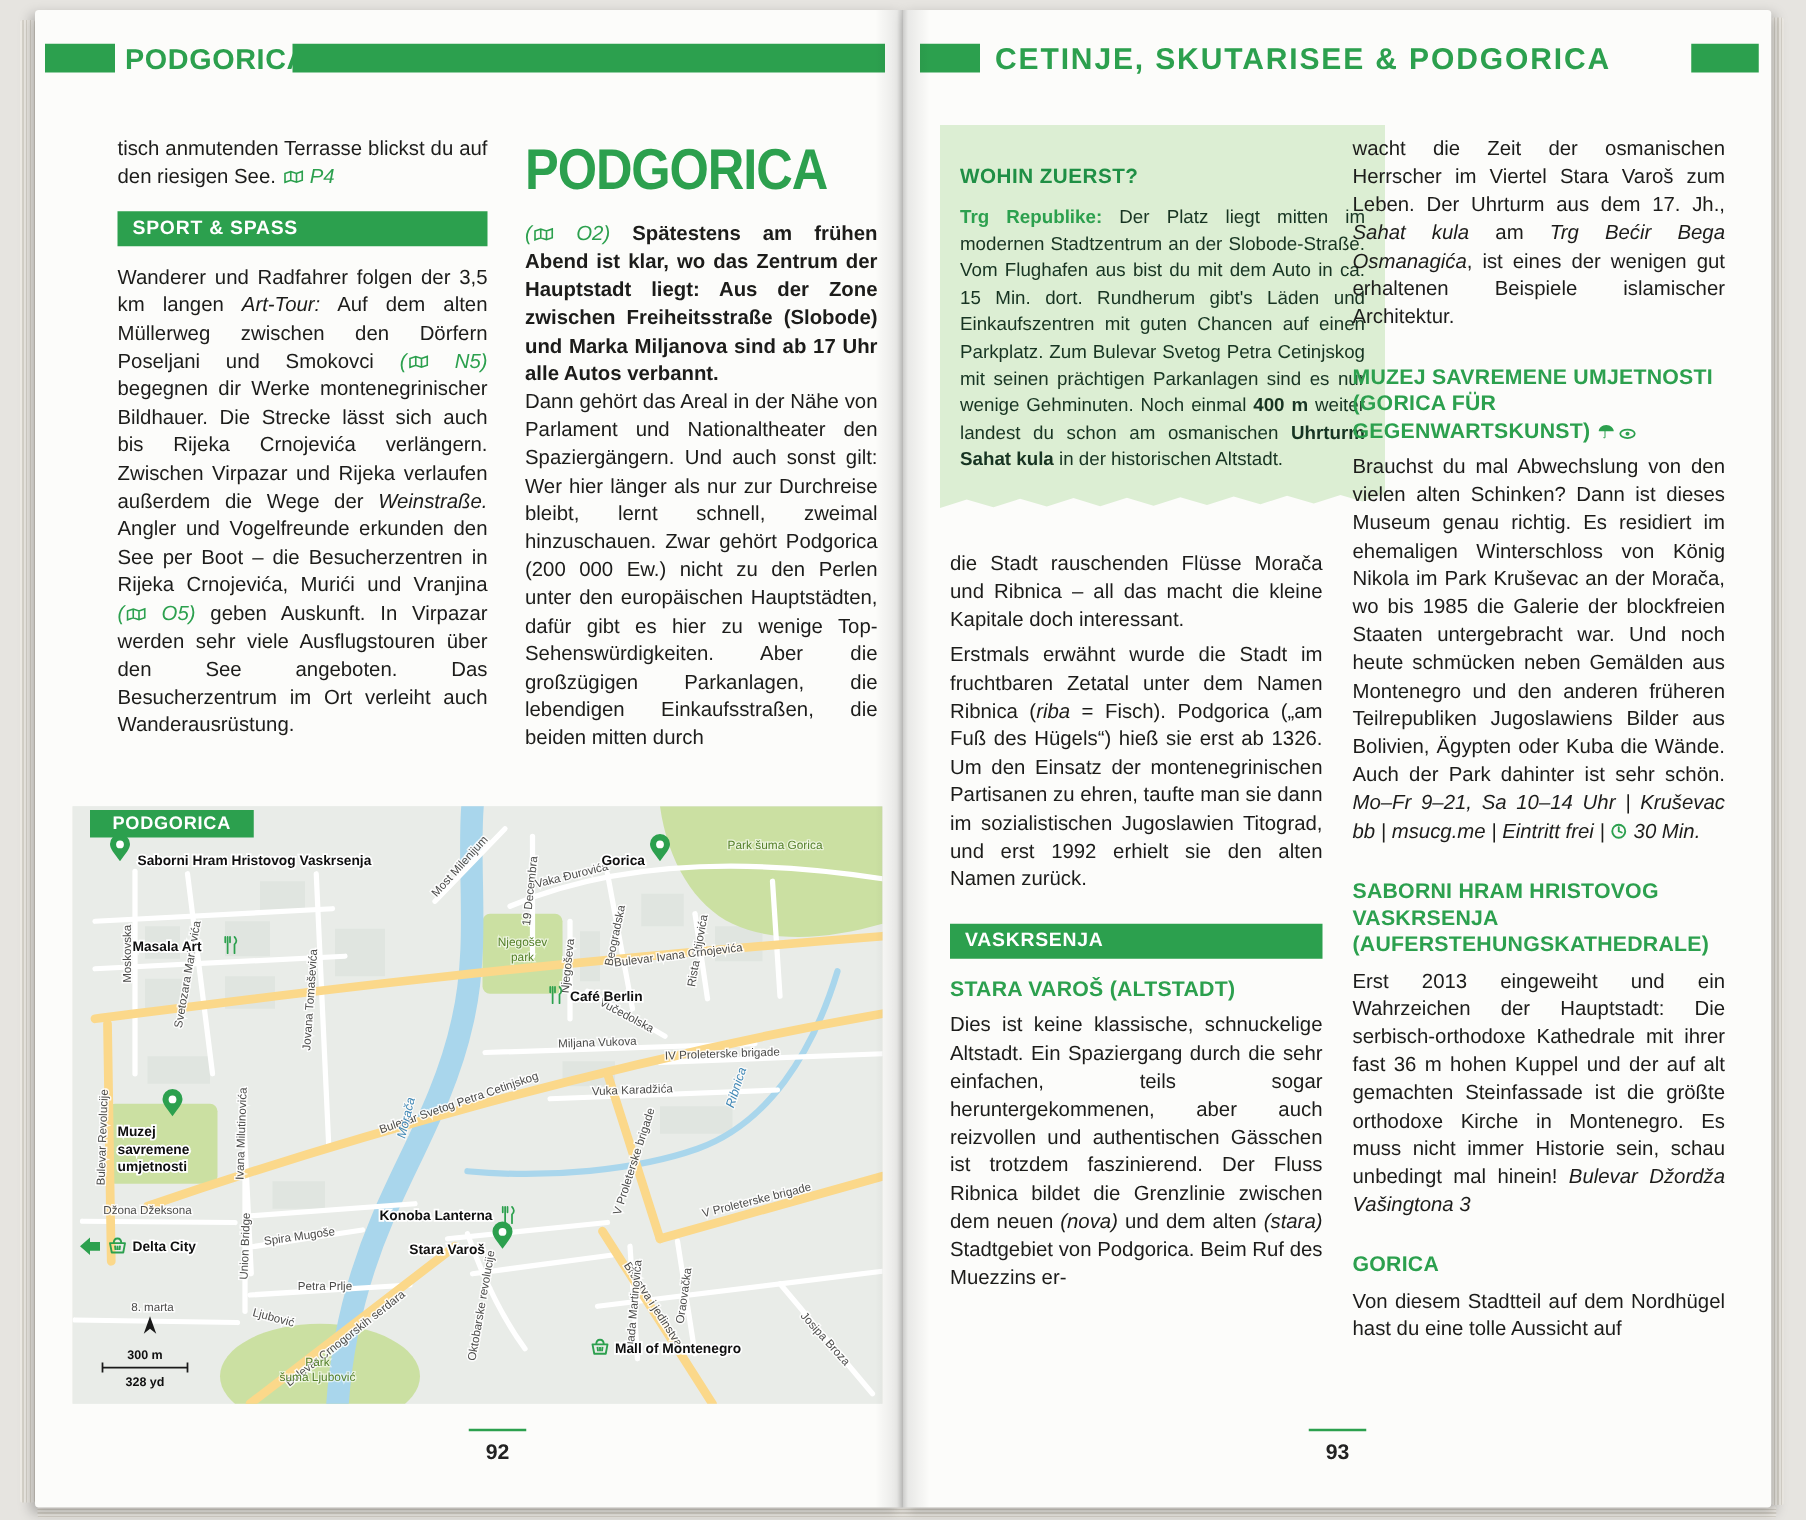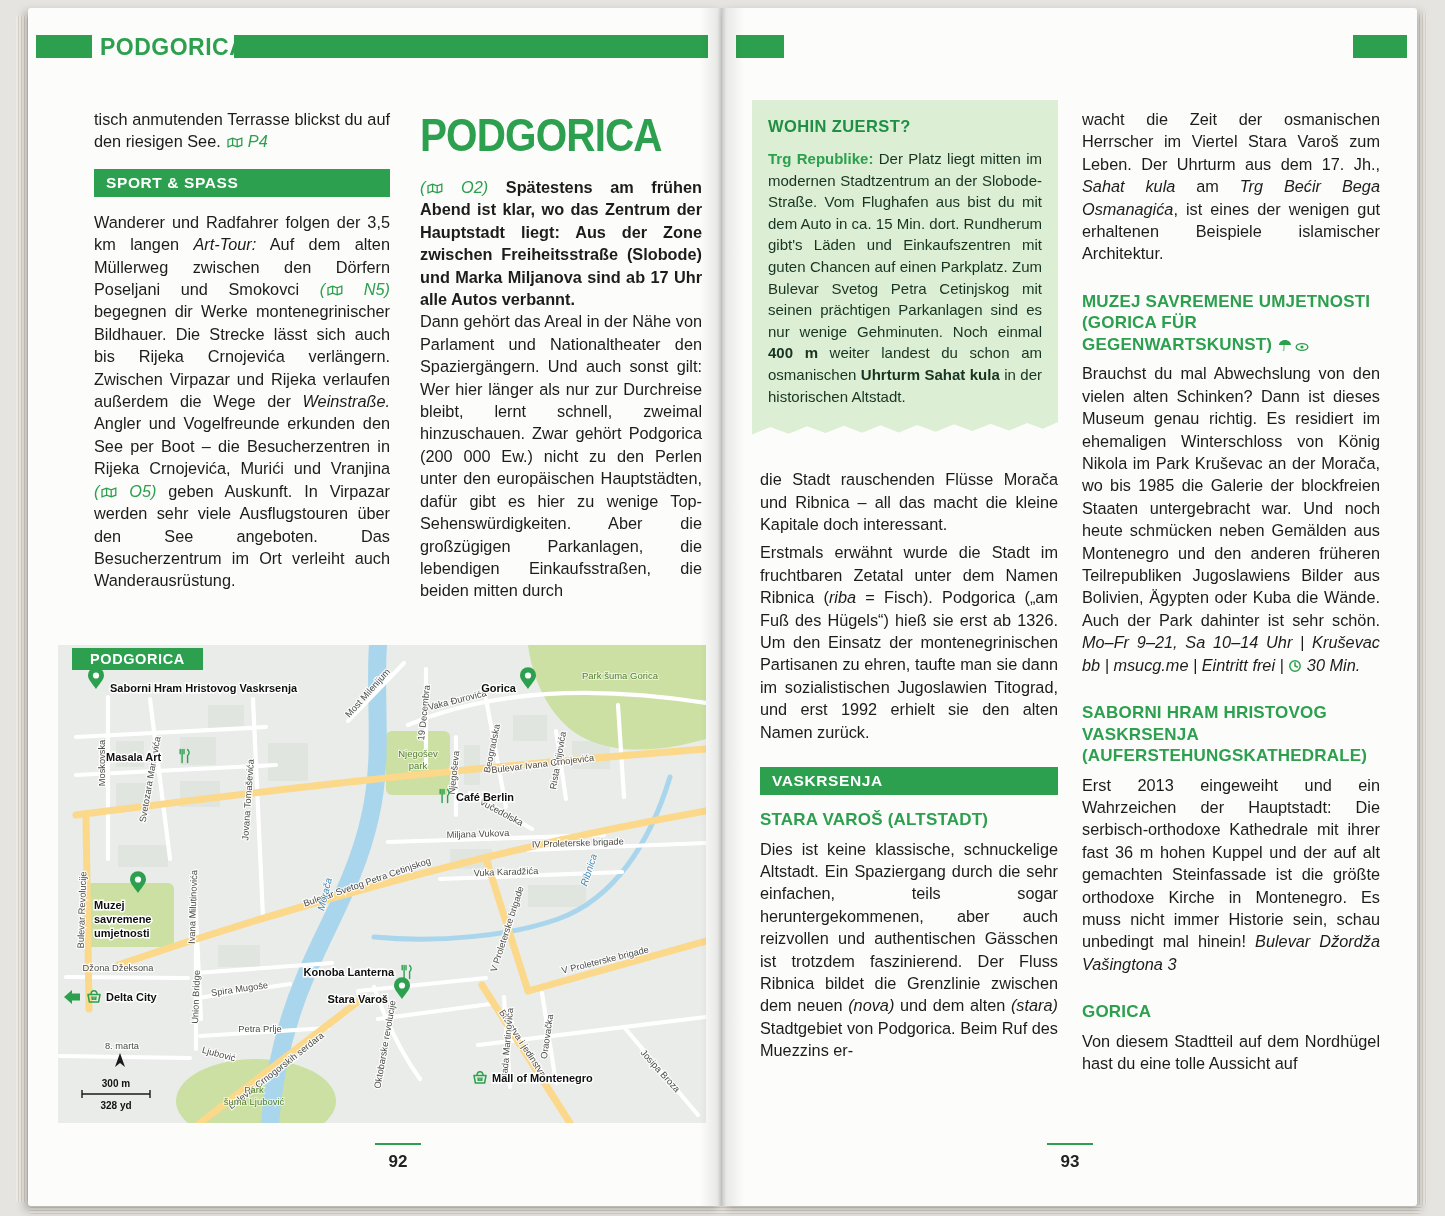--- a/index.html
+++ b/index.html
@@ -56,22 +56,22 @@
   .green-tab{background:var(--green);color:#fff;font-weight:bold;font-size:15.5px;letter-spacing:.6px;
     padding:5px 12px;margin:16px 0 14px;box-sizing:border-box;width:100%}
   .mt22{margin-top:24px}
   .city-title{color:var(--green);font-size:46px;font-weight:bold;letter-spacing:-1px;margin:0 0 14px;
     transform:scaleX(.88);transform-origin:left;white-space:nowrap}
   .gh{color:var(--green);font-weight:bold;font-size:17px;line-height:21.5px;margin:26px 0 7px;letter-spacing:.2px}
   .gh.first{margin-top:12px}
   .h-icons{white-space:nowrap;margin-left:6px}
   .h-icons svg{vertical-align:-2px;margin-right:3px}
   
-  .wohin{background:var(--boxbg);margin-left:-8px;width:306px;box-sizing:border-box;
-    padding:17px 16px 30px;filter:drop-shadow(0 2px 2px rgba(0,0,0,.22));
+  .wohin{background:var(--boxbg);margin-left:-8px;width:356px;box-sizing:border-box;
+    padding:32px 16px 30px;filter:drop-shadow(0 2px 2px rgba(0,0,0,.22));
     clip-path:polygon(0 0,100% 0,100% 95.5%,95% 97.5%,90% 95.8%,84% 98%,78% 96%,72% 98.2%,66% 96.2%,60% 98.4%,54% 96.4%,48% 98.6%,42% 96.5%,36% 98.7%,30% 96.6%,24% 98.8%,18% 96.8%,12% 99%,6% 97%,0% 99.2%)}
   .wohin h3{color:var(--green-dark);font-size:16.5px;margin:0 0 12px;letter-spacing:.4px}
   .wohin p{font-size:15px;line-height:21.6px;text-align:justify;margin:0;color:#173422}
   .wohin .lead-green{color:var(--green);font-weight:bold}
   
   .foot{position:absolute;bottom:34px;text-align:center}
   .f-left{left:66px;width:608px}
   .f-right{left:38px;width:620px}
   .frule{width:46px;height:2.5px;background:var(--green);margin:0 auto 7px}
   .pnum{font-weight:bold;font-size:17px;color:#222}
@@ -301,20 +301,21 @@
   </div>
 
   <div class="foot f-left">
     <div class="frule"></div>
     <div class="pnum">92</div>
   </div>
 </div>
 
 <div class="page page-right">
   <div class="hdr-bar r"></div>
+  <div class="hdr-title r">CETINJE, SKUTARISEE &amp; PODGORICA</div>
   <div class="hdr-sq r"></div>
 
   <div class="col r-col1">
     <div class="wohin">
       <h3>WOHIN ZUERST?</h3>
       <p><b class="lead-green">Trg Republike:</b> <span>Der Platz liegt mitten im modernen Stadtzentrum an der Slobode-Straße. Vom Flughafen aus bist du mit dem Auto in ca. 15 Min. dort. Rundherum gibt's Läden und Einkaufszentren mit guten Chancen auf einen Parkplatz. Zum Bulevar Svetog Petra Cetinjskog mit seinen prächtigen Parkanlagen sind es nur wenige Gehminuten. Noch einmal </span><b>400 m</b><span> weiter landest du schon am osmanischen </span><b>Uhrturm Sahat kula</b><span> in der historischen Altstadt.</span></p>
     </div>
     <p class="body just mt16">die Stadt rauschenden Flüsse Morača und Ribnica – all das macht die kleine Kapitale doch interessant.</p>
     <p class="body just mt6"><span>Erstmals erwähnt wurde die Stadt im fruchtbaren Zetatal unter dem Namen Ribnica (</span><i>riba</i><span> = Fisch). Podgorica („am Fuß des Hügels“) hieß sie erst ab 1326. Um den Einsatz der montenegrinischen Partisanen zu ehren, taufte man sie dann im sozialistischen Jugoslawien Titograd, und erst 1992 erhielt sie den alten Namen zurück.</span></p>
     <div class="green-tab mt22"><span>VASKRSENJA</span></div>

